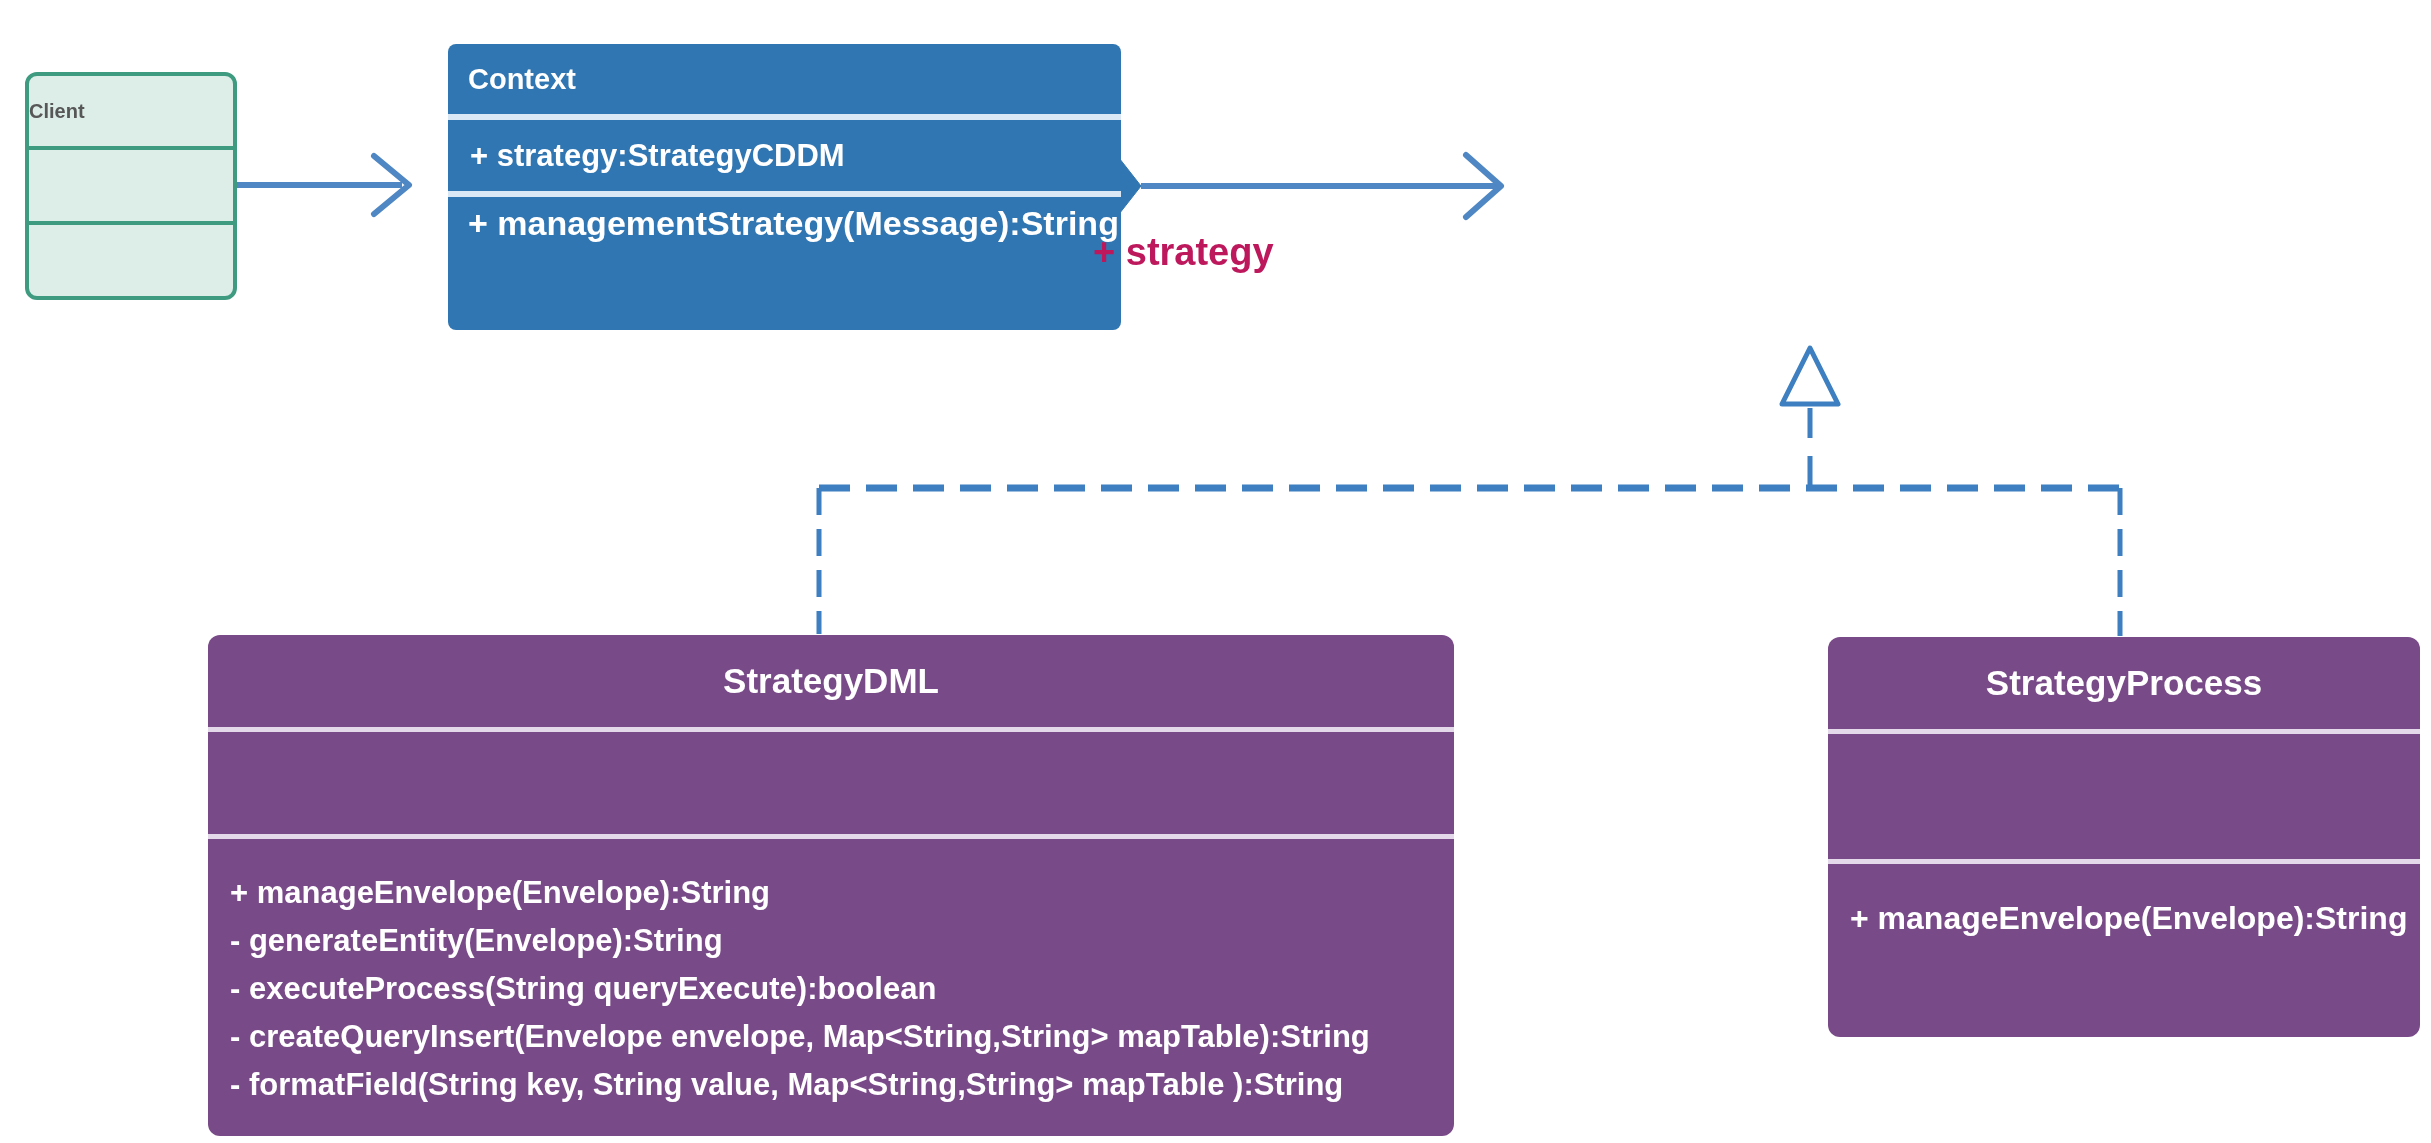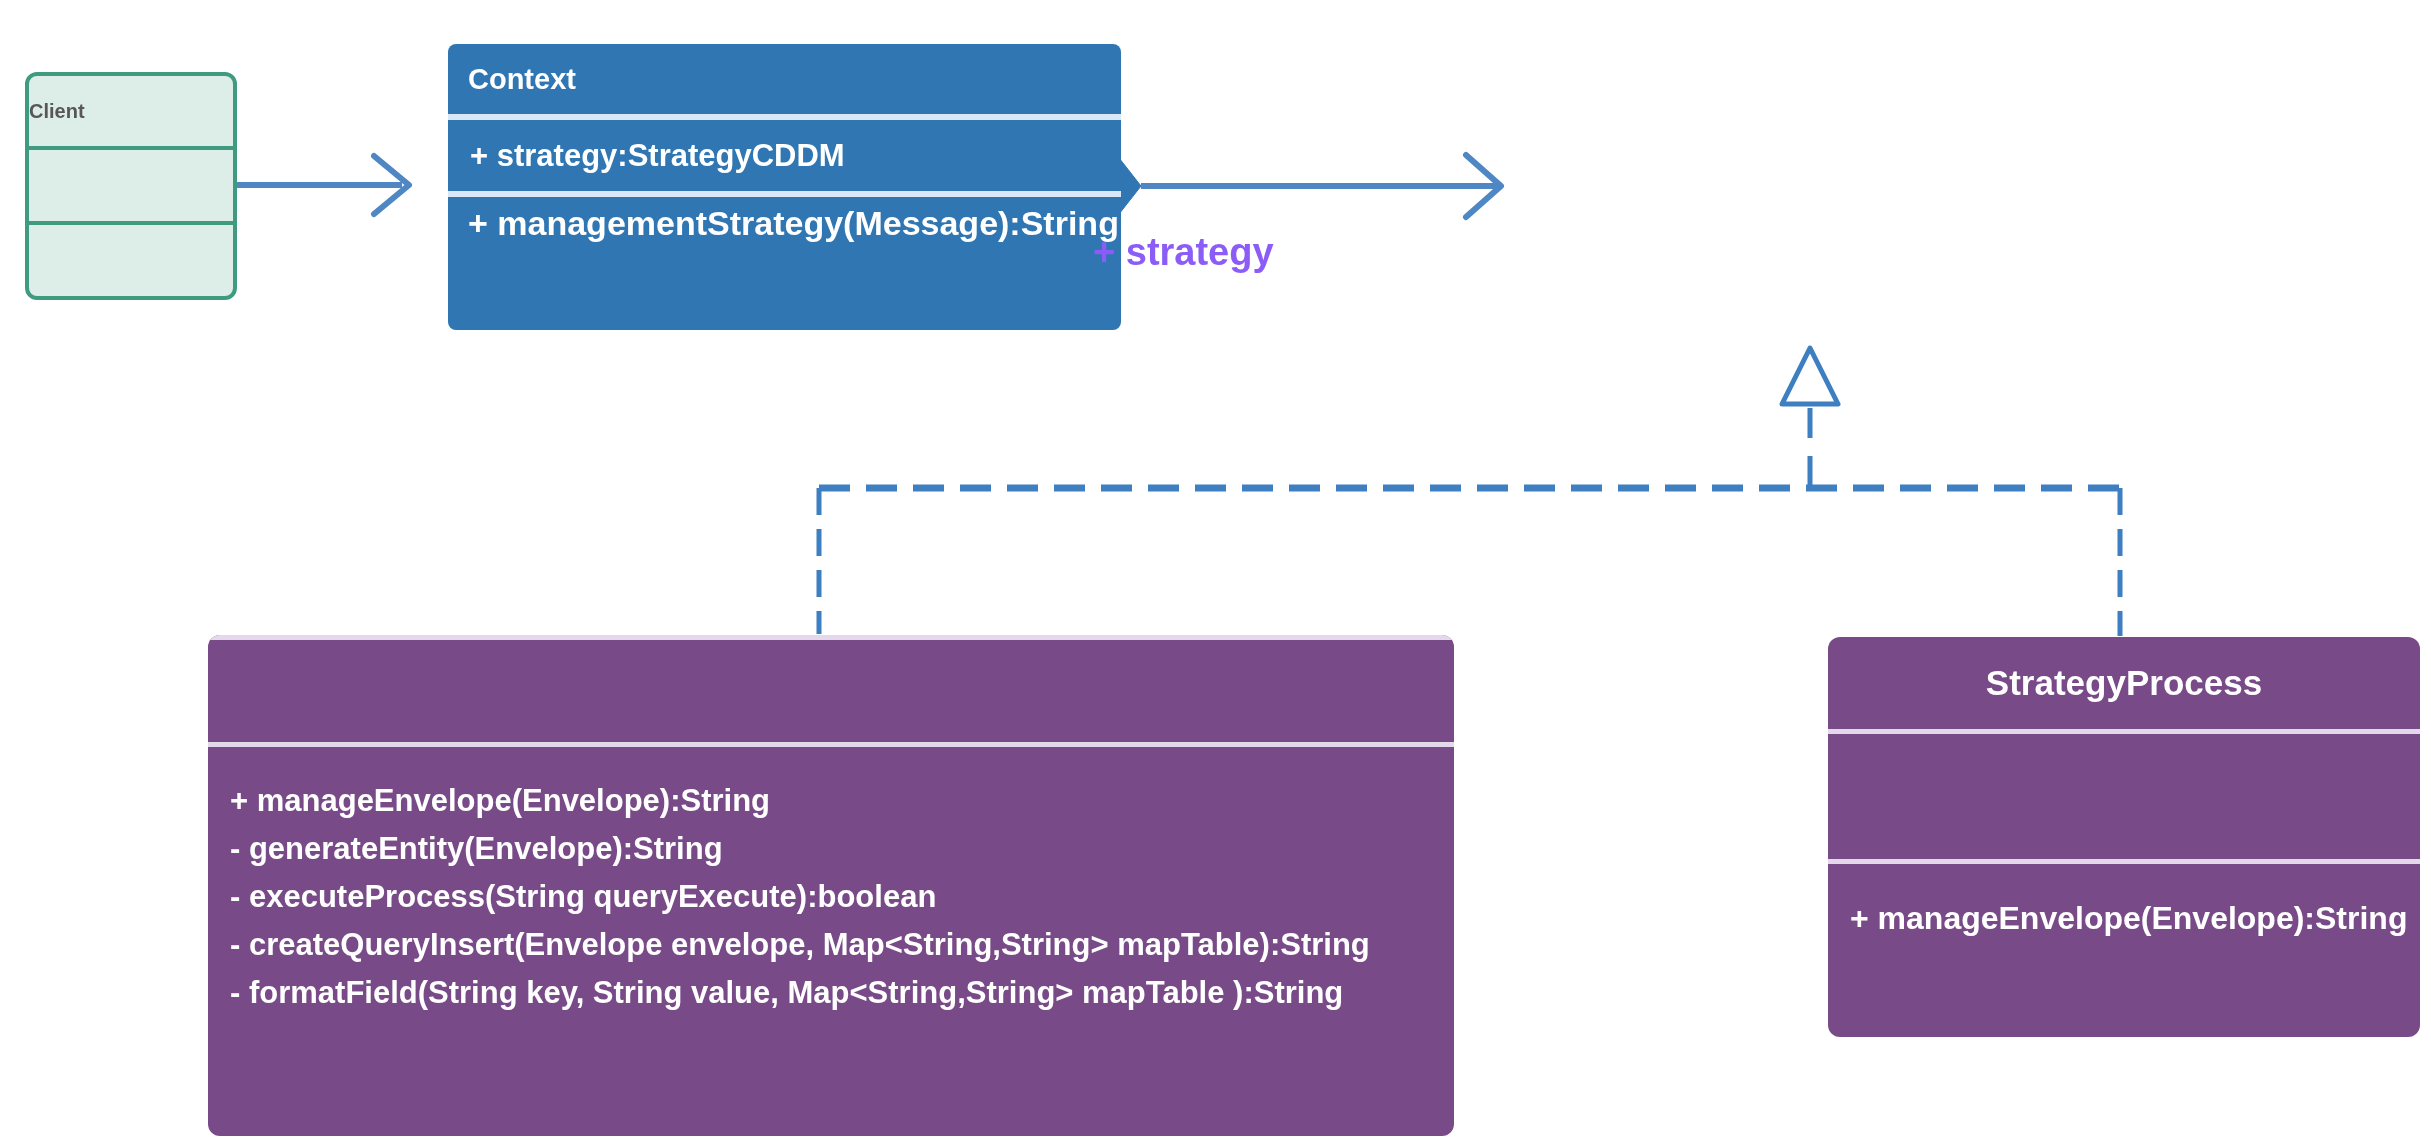--- a/index.html
+++ b/index.html
@@ -153,21 +153,21 @@
   }
   .strategyprocess-box .purple-methods {
     padding-top: 36px;
     font-size: 32px;
   }
   .method-line { white-space: nowrap; }
   
   .assoc-label {
     position: absolute;
     left: 1093px; top: 231px;
-    color: #8b5cf6;
+    color: #be185d;
     font-size: 38px;
     font-weight: bold;
     white-space: nowrap;
   }
 </style>
 </head>
 <body>
 
 <div class="canvas">
 
@@ -208,20 +208,21 @@
     <div class="context-divider"></div>
     <div class="context-methods">
       <div class="method-line">+ managementStrategy(Message):String</div>
     </div>
   </div>
 
   <div class="assoc-label">+ strategy</div>
 
 
   <div class="uml-box purple-box strategydml-box">
+    <div class="purple-title">StrategyDML</div>
     <div class="purple-divider"></div>
     <div class="purple-attrs"></div>
     <div class="purple-divider"></div>
     <div class="purple-methods">
       <div class="method-line">+ manageEnvelope(Envelope):String</div>
       <div class="method-line">- generateEntity(Envelope):String</div>
       <div class="method-line">- executeProcess(String queryExecute):boolean</div>
       <div class="method-line">- createQueryInsert(Envelope envelope, Map&lt;String,String&gt; mapTable):String</div>
       <div class="method-line">- formatField(String key, String value, Map&lt;String,String&gt; mapTable ):String</div>
     </div>

